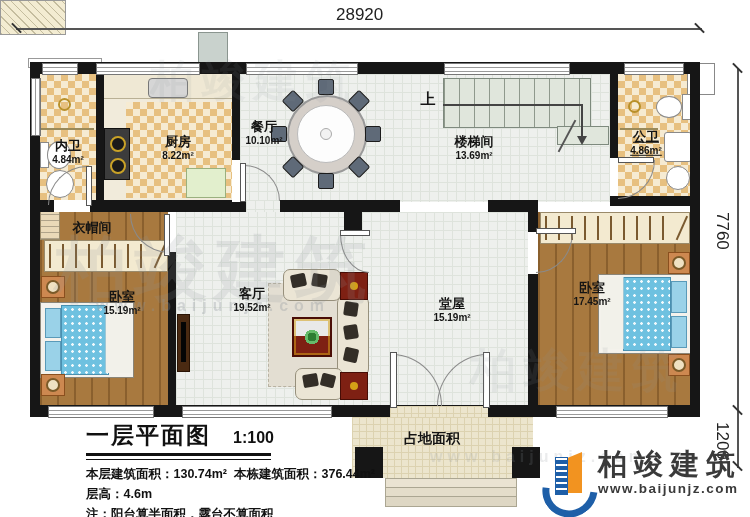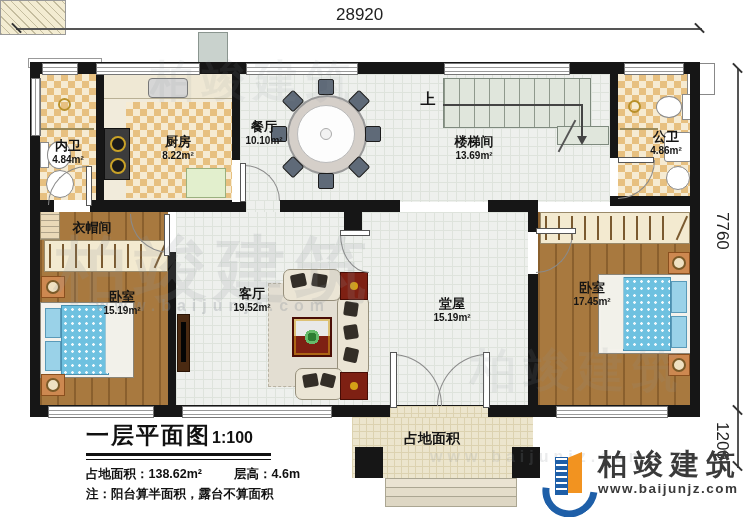--- a/index.html
+++ b/index.html
@@ -61,21 +61,21 @@
   .dimtext-v{position:absolute;font-size:17px;color:#222;background:#fff;
        writing-mode:vertical-rl;padding:4px 0;z-index:5;}
   
   .wm{position:absolute;color:#8d949b;font-weight:bold;z-index:25;pointer-events:none;
       letter-spacing:8px;white-space:nowrap;}
   
   .stairs{position:absolute;background:#e0e6dc;border:1px solid #7e8a7e;z-index:5;
       background-image:repeating-linear-gradient(90deg,#8f998c 0 1.5px,transparent 1.5px 15px);}
   
   #titleblock{position:absolute;left:86px;top:420px;z-index:45;color:#111;}
-  #titleblock .trow{display:flex;align-items:baseline;gap:1px;}
+  #titleblock .trow{display:flex;align-items:baseline;gap:22px;}
   #titleblock .t1{font-size:23px;font-weight:bold;letter-spacing:2px;}
   #titleblock .t2{font-size:16px;font-weight:bold;}
   #titleblock .rule{width:185px;height:3px;border-top:3px solid #111;border-bottom:1.5px solid #111;margin:2px 0 6px 0;}
   .statrow{display:flex;font-size:12.5px;font-weight:bold;margin-top:3px;}
   .statrow .c1{width:148px;}
   
   #logo{position:absolute;left:542px;top:449px;display:flex;align-items:flex-start;gap:6px;z-index:45;}
   #logomark{position:relative;width:50px;height:58px;}
   #logotext .co{font-size:29px;font-weight:bold;color:#3a3a3a;letter-spacing:7px;line-height:1.1;}
   #logotext .url{font-size:13.5px;font-weight:bold;color:#3a3a3a;letter-spacing:1.5px;}
@@ -292,21 +292,21 @@
     <span class="area">8.22m²</span>
   </div>
   <div class="lbl" style="left:264px;top:133px;">
     <span>餐厅</span>
     <span class="area">10.10m²</span>
   </div>
   <div class="lbl" style="left:474px;top:148px;">
     <span>楼梯间</span>
     <span class="area">13.69m²</span>
   </div>
-  <div class="lbl" style="left:666px;top:143px;">
+  <div class="lbl" style="left:646px;top:143px;text-decoration:underline;">
     <span>公卫</span>
     <span class="area">4.86m²</span>
   </div>
   <div class="lbl" style="left:92px;top:228px;">
     <span>衣帽间</span>
   </div>
   <div class="lbl" style="left:122px;top:303px;">
     <span>卧室</span>
     <span class="area">15.19m²</span>
   </div>
@@ -327,21 +327,24 @@
   </div>
   <div class="lbl" style="left:428px;top:99px;font-size:15px;">上</div>
 
   <div id="titleblock">
     <div class="trow">
       <span class="t1">一层平面图</span>
       <span class="t2">1:100</span>
     </div>
     <div class="rule"></div>
     <div class="statrow">
-      <span class="c1"><span>占地面积：</span><span>138.62m²</span></span>
+      <span class="c1"><span>本层建筑面积：</span><span>130.74m²</span></span>
+      <span><span>本栋建筑面积：</span><span>376.44m²</span></span>
+    </div>
+    <div class="statrow">
       <span><span>层高：</span><span>4.6m</span></span>
     </div>
     <div class="statrow">
         <span>注：阳台算半面积，露台不算面积</span>
       </div>
   </div>
 
   <div id="logo">
     <div id="logomark">
       <div class="abs" style="left:0px;top:14px;width:42px;height:40px;border:7px solid #1e5fa8;border-top-color:transparent;border-right-color:transparent;border-radius:50%;transform:rotate(-38deg);"></div>

